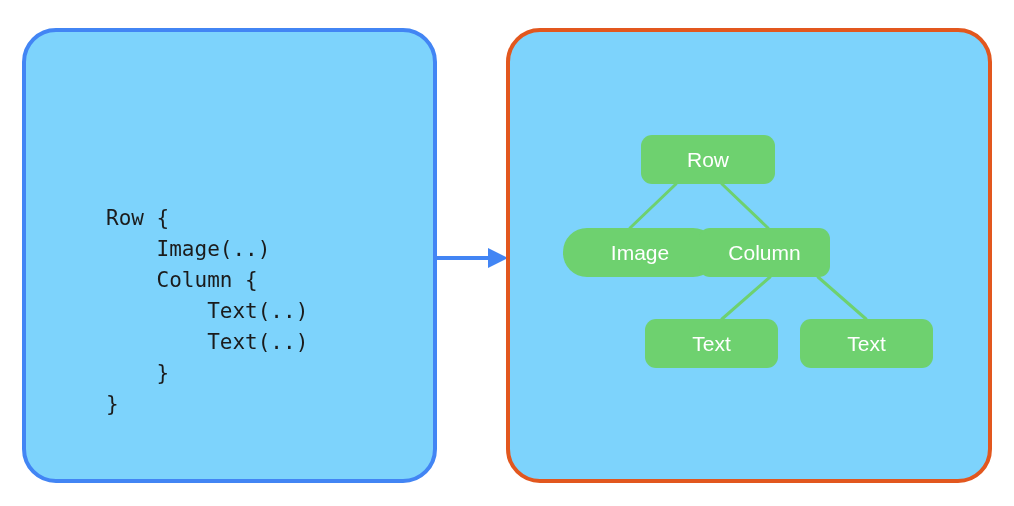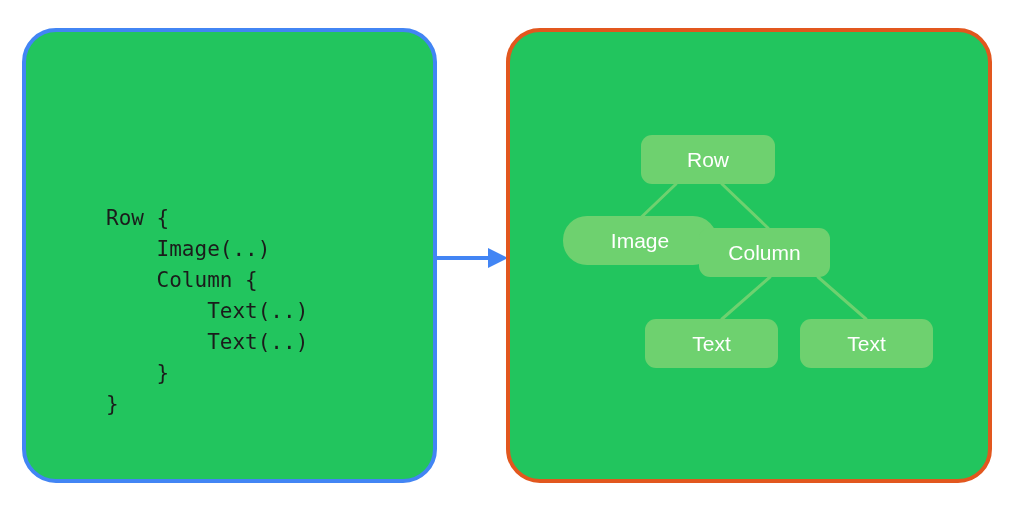--- a/index.html
+++ b/index.html
@@ -14,21 +14,21 @@
     position: relative;
     width: 1014px;
     height: 506px;
     background: #ffffff;
     overflow: hidden;
   }
 
   
   .panel {
     position: absolute;
-    background: #22c55e;
+    background: #7dd3fc;
     box-sizing: border-box;
     border-radius: 34px;
   }
   #code-panel {
     left: 22px;
     top: 28px;
     width: 415px;
     height: 455px;
     border: 4px solid #4285f4;
   }
@@ -78,21 +78,21 @@
     color: #ffffff;
     display: flex;
     align-items: center;
     justify-content: center;
     font-family: "Liberation Sans", sans-serif;
     font-size: 21px;
     font-weight: 400;
     box-sizing: border-box;
   }
   #node-row    { left: 641px; top: 135px; width: 134px; height: 49px; }
-  #node-image  { left: 563px; top: 216px; width: 154px; height: 49px; border-radius: 24px; }
+  #node-image  { left: 563px; top: 228px; width: 154px; height: 49px; border-radius: 24px; }
   #node-column { left: 699px; top: 228px; width: 131px; height: 49px; }
   #node-text1  { left: 645px; top: 319px; width: 133px; height: 49px; }
   #node-text2  { left: 800px; top: 319px; width: 133px; height: 49px; }
 </style>
 </head>
 <body>
 
 <div id="canvas">
 
   <div class="panel" id="code-panel">

